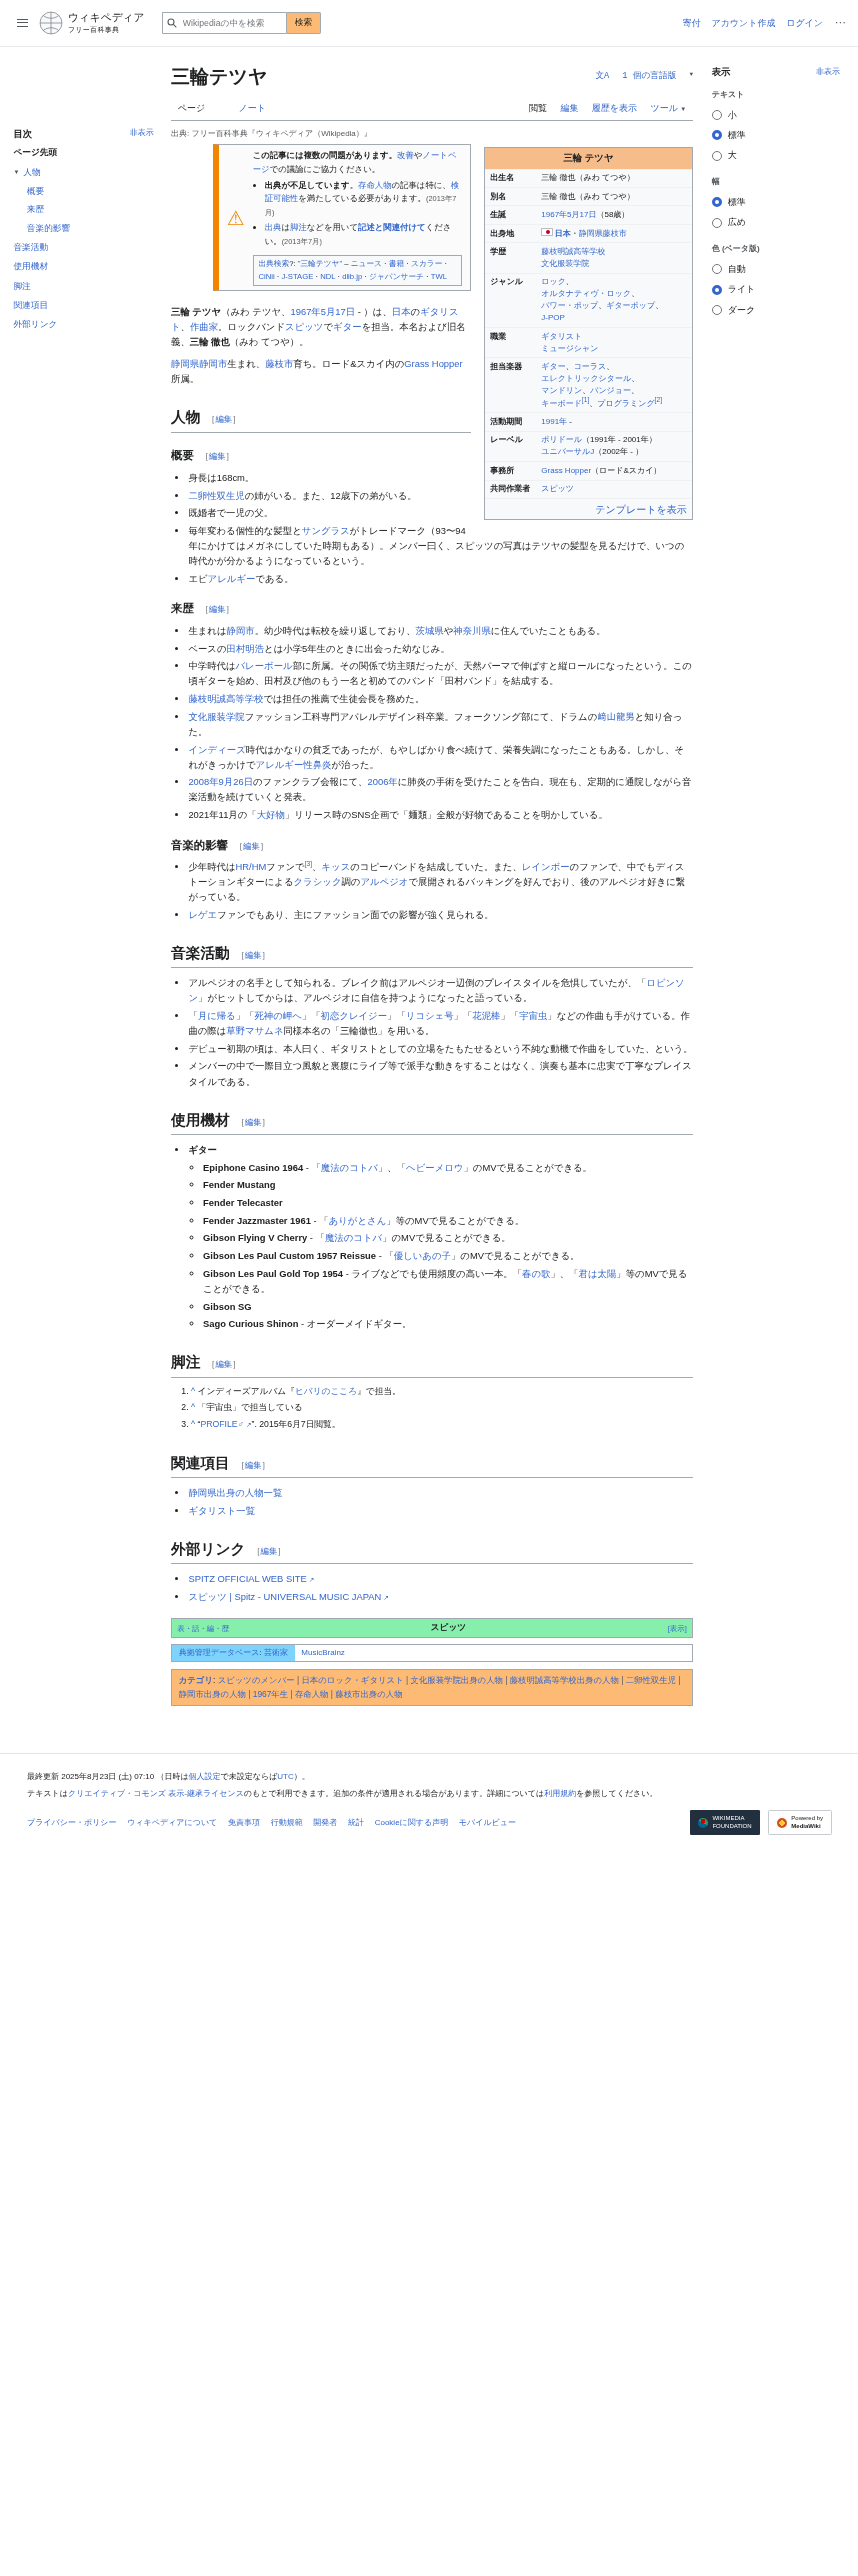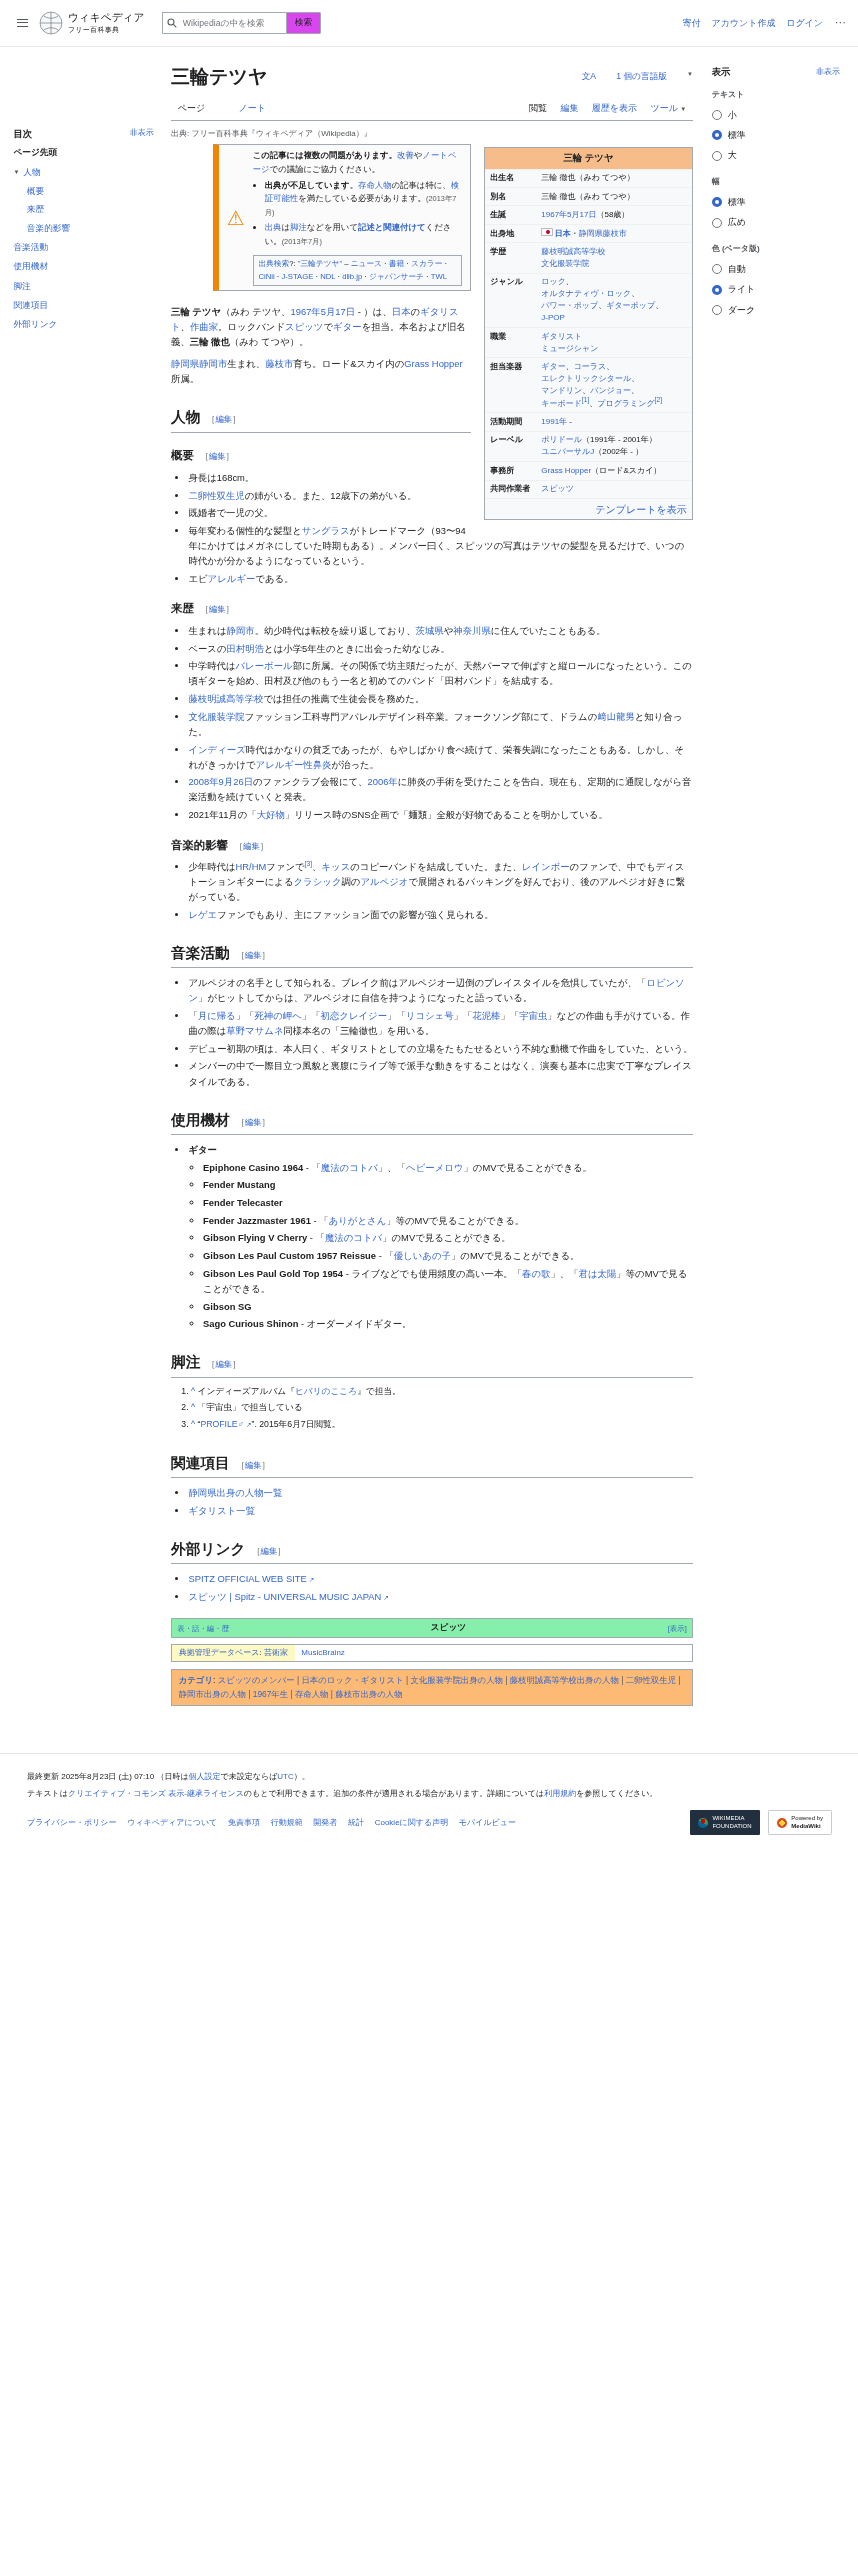--- a/index.html
+++ b/index.html
@@ -20,39 +20,39 @@
   .iconbtn { background:none; border:none; padding:5.3px; cursor:pointer; }
   .hamb { display:block; width:10.7px; height:8px; border-top:1.3px solid #54595d; border-bottom:1.3px solid #54595d; position:relative; }
   .hamb::after { content:""; position:absolute; left:0; right:0; top:2px; height:1.3px; background:#54595d; }
   .logo { display:flex; align-items:center; gap:5.3px; margin-left:5.3px; cursor:pointer; }
   .wm1 { font-family:"Liberation Serif","DejaVu Serif",serif; font-size:10.7px; color:#202122; line-height:1.15; }
   .wm2 { font-size:7px; color:#202122; letter-spacing:0.3px; }
   .searchwrap { display:flex; margin-left:17.4px; position:relative; }
   .searchwrap svg.mag { position:absolute; left:5.3px; top:5.3px; }
   .search-input { width:124px; height:21.4px; border:0.7px solid #a2a9b1; border-right:none; border-radius:1.3px 0 0 1.3px; padding:0 5.3px 0 20px; font-size:8.7px; font-family:inherit; color:#202122; }
   .search-input::placeholder { color:#72777d; }
-  .search-btn { height:21.4px; border:0.7px solid #a2a9b1; background:#d946ef; border-radius:0 1.3px 1.3px 0; padding:0 8px; font-size:8.7px; font-family:inherit; color:#202122; cursor:pointer; }
+  .search-btn { height:21.4px; border:0.7px solid #a2a9b1; background:#fdba74; border-radius:0 1.3px 1.3px 0; padding:0 8px; font-size:8.7px; font-family:inherit; color:#202122; cursor:pointer; }
   .tb-right { margin-left:auto; display:flex; align-items:center; gap:10.7px; font-size:9px; }
   .ellipsis { color:#54595d; font-size:10.7px; cursor:pointer; padding:0 1.3px; }
 
   
   .shell { display:flex; align-items:flex-start; }
   .toc { width:159px; flex:none; padding:79px 5.3px 0 13.4px; font-size:8.7px; }
   .toc-head { display:flex; justify-content:space-between; align-items:center; margin-bottom:5.3px; }
   .toc-title { font-weight:bold; font-size:9.4px; }
   .toc-hide { font-size:8px; }
   .toc-top { font-weight:bold; margin:5.3px 0; color:#202122; cursor:pointer; }
   .toc-item { margin:5.3px 0; color:#3366cc; display:flex; gap:4px; align-items:center; cursor:pointer; }
   .chev { color:#54595d; font-size:6px; }
   .toc-sub { margin:4.7px 0 4.7px 13.4px; color:#3366cc; cursor:pointer; }
 
   .main { flex:1; min-width:0; padding:10.7px 12px 0 12px; }
   .page-title-row { display:flex; justify-content:space-between; align-items:center; margin:4px 0 2.7px; }
   .page-title { font-size:19px; font-weight:600; margin:0; }
-  .lang-btn { color:#3366cc; font-size:8.7px; display:flex; align-items:flex-start; gap:20px; cursor:pointer; }
+  .lang-btn { color:#3366cc; font-size:8.7px; display:flex; align-items:flex-start; gap:13px; cursor:pointer;font-family:Liberation Mono, monospace; }
   .langico { font-size:8.7px; }
   .tabs { display:flex; align-items:flex-end; border-bottom:0.7px solid #a2a9b1; font-size:9px; margin-top:4px;gap:20px; }
   .tab { padding:4.7px 6.7px; cursor:pointer; }
   .tab.active { color:#202122; }
   .tab.inactive { color:#3366cc; }
   .tabs-right { margin-left:auto; display:flex; align-items:flex-end; }
   .siteSub { font-size:8px; color:#54595d; margin:6.7px 0 2.7px; }
 
   .appearance { width:154px; flex:none; padding:17.4px 19px 0 6.7px; font-size:8.7px; }
   .app-head { display:flex; justify-content:space-between; align-items:center; margin-bottom:9.4px; }
@@ -362,21 +362,21 @@
 
       <div class="navbox">
         <div class="nb-head" style="background: #86efac;">
           <span class="nb-vte">表・話・編・歴</span>
           <span class="nb-title">スピッツ</span>
           <span class="nb-toggle">[表示]</span>
         </div>
       </div>
 
       <div class="authority">
-        <span class="auth-label" style="background: #fef9c3;"><span class="lk">典拠管理データベース</span><span>: </span><span class="lk">芸術家</span></span>
+        <span class="auth-label" style="background: #7dd3fc;"><span class="lk">典拠管理データベース</span><span>: </span><span class="lk">芸術家</span></span>
         <span class="auth-value"><span class="lk">MusicBrainz</span></span>
       </div>
 
       <div class="catbox">
         <span class="lk b">カテゴリ</span><span>: </span><span class="lk cat-item">スピッツのメンバー</span><span class="lk cat-item">日本のロック・ギタリスト</span><span class="lk cat-item">文化服装学院出身の人物</span><span class="lk cat-item">藤枝明誠高等学校出身の人物</span><span class="lk cat-item">二卵性双生児</span><span class="lk cat-item">静岡市出身の人物</span><span class="lk cat-item">1967年生</span><span class="lk cat-item">存命人物</span><span class="lk cat-item">藤枝市出身の人物</span>
       </div>
 
     </div>
   </main>
 

